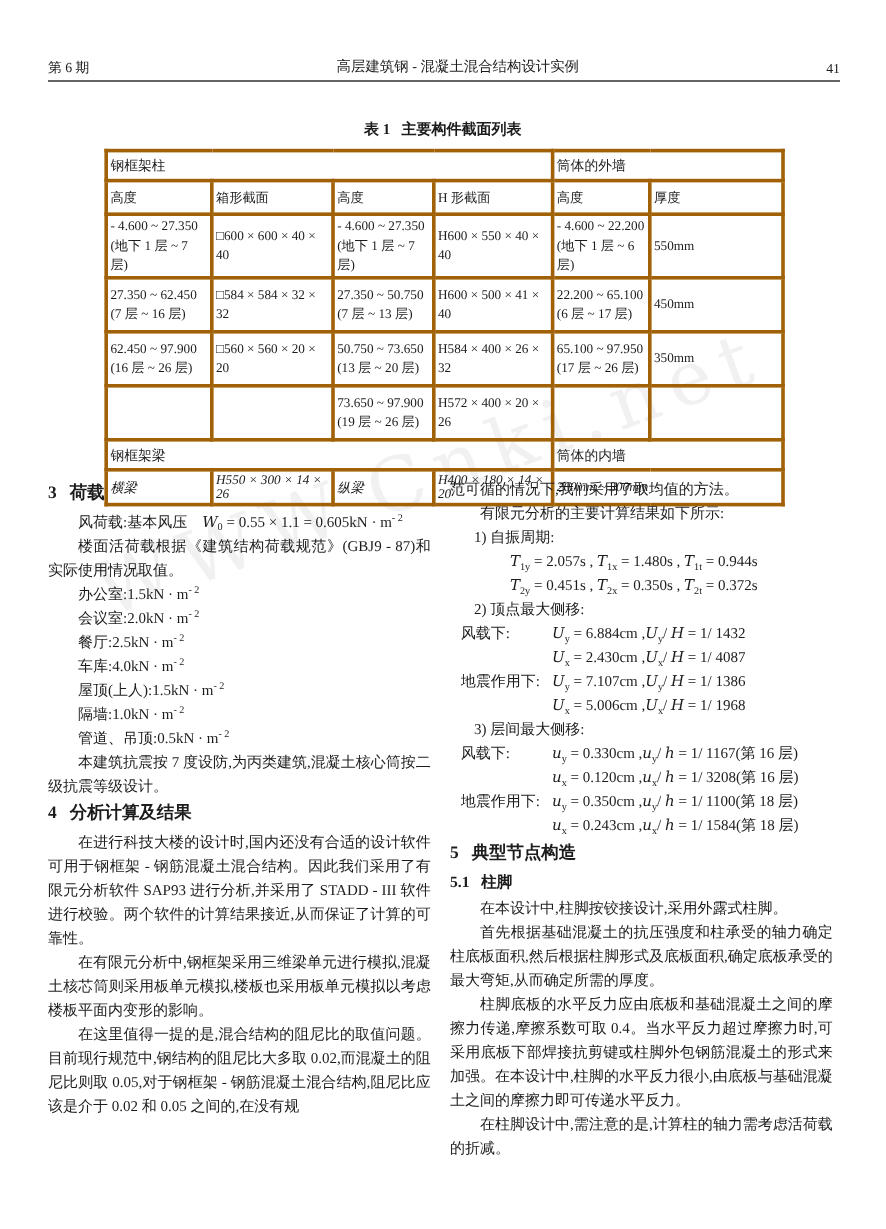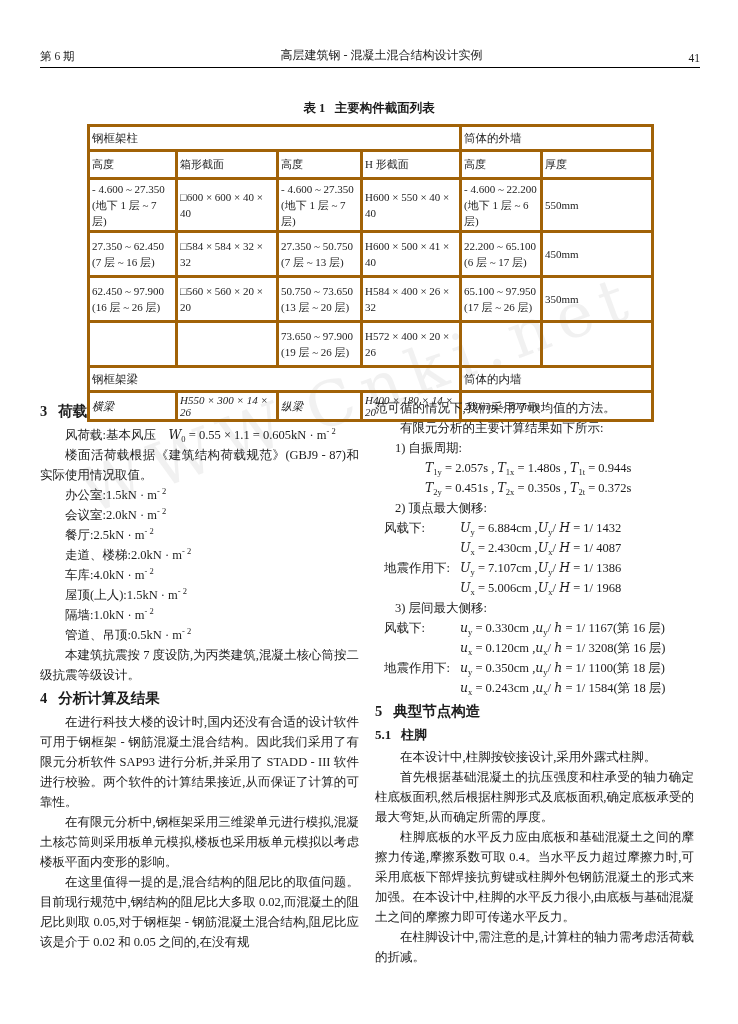--- a/index.html
+++ b/index.html
@@ -177,21 +177,20 @@
 
   <div class="columns">
 
     <div class="col">
       <div class="sec-heading">3   荷载</div>
       <p class="para">风荷载:基本风压　<i>W</i><sub>0</sub> = 0.55 × 1.1 = 0.605kN · m<sup>- 2</sup></p>
       <p class="para">楼面活荷载根据《建筑结构荷载规范》(GBJ9 - 87)和实际使用情况取值。</p>
       <div class="load-item">办公室:1.5kN · m<sup>- 2</sup></div>
       <div class="load-item">会议室:2.0kN · m<sup>- 2</sup></div>
       <div class="load-item">餐厅:2.5kN · m<sup>- 2</sup></div>
-      <div class="load-item">走道、楼梯:2.0kN · m<sup>- 2</sup></div>
       <div class="load-item">车库:4.0kN · m<sup>- 2</sup></div>
       <div class="load-item">屋顶(上人):1.5kN · m<sup>- 2</sup></div>
       <div class="load-item">隔墙:1.0kN · m<sup>- 2</sup></div>
       <div class="load-item">管道、吊顶:0.5kN · m<sup>- 2</sup></div>
       <p class="para">本建筑抗震按 7 度设防,为丙类建筑,混凝土核心筒按二级抗震等级设计。</p>
       <div class="sec-heading">4   分析计算及结果</div>
       <p class="para">在进行科技大楼的设计时,国内还没有合适的设计软件可用于钢框架 - 钢筋混凝土混合结构。因此我们采用了有限元分析软件 SAP93 进行分析,并采用了 STADD - III 软件进行校验。两个软件的计算结果接近,从而保证了计算的可靠性。</p>
       <p class="para">在有限元分析中,钢框架采用三维梁单元进行模拟,混凝土核芯筒则采用板单元模拟,楼板也采用板单元模拟以考虑楼板平面内变形的影响。</p>
       <p class="para">在这里值得一提的是,混合结构的阻尼比的取值问题。目前现行规范中,钢结构的阻尼比大多取 0.02,而混凝土的阻尼比则取 0.05,对于钢框架 - 钢筋混凝土混合结构,阻尼比应该是介于 0.02 和 0.05 之间的,在没有规</p>
     </div>

